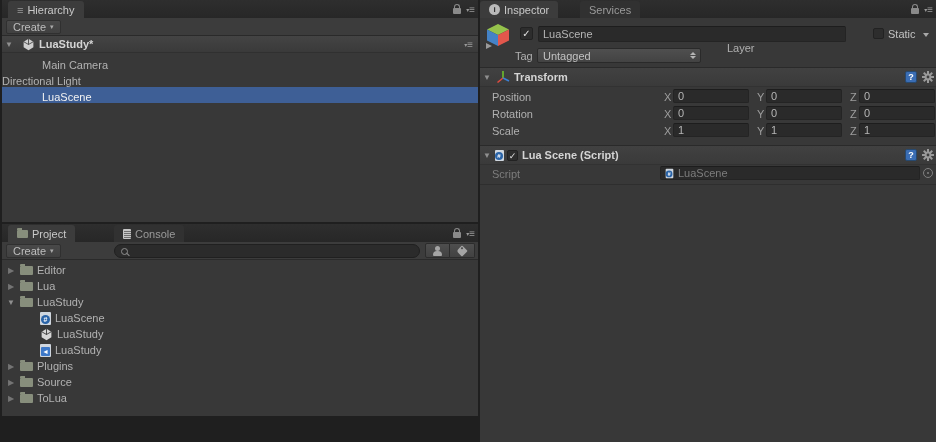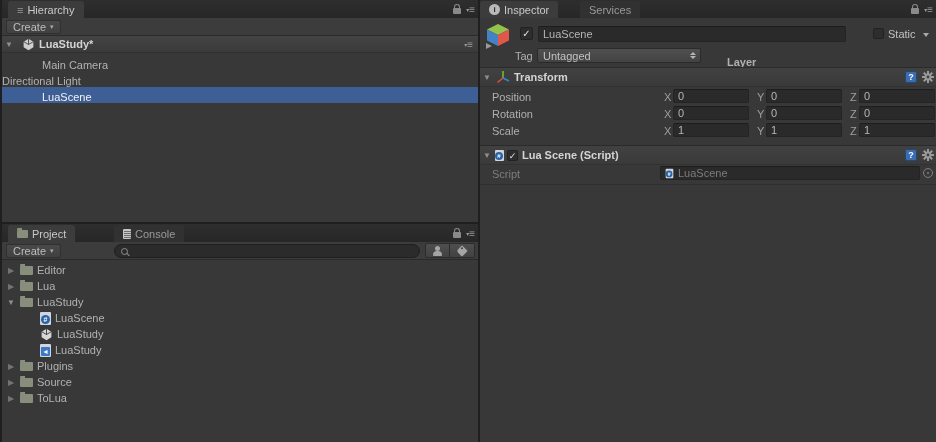--- a/index.html
+++ b/index.html
@@ -163,21 +163,21 @@
       <span>Main Camera</span>
     </div>
     <div class="h-row" style="top:71px; ">
       <span>Directional Light</span>
     </div>
     <div class="h-row selected" style="top:87px; padding-left:40px;">
       <span>LuaScene</span>
     </div>
   </div>
 
-  <div class="panel" style="left:2px; top:224px; width:476px; height:218px;">
+  <div class="panel" style="left:2px; top:224px; width:476px; height:192px;">
     <div class="tabbar">
       <div class="tab active" style="left:6px;">
         <span class="folder mini"></span>
         <span>Project</span>
       </div>
       <div class="tab inactive" style="left:112px;">
         <span class="doc mini"></span>
         <span>Console</span>
       </div>
       <div class="bar-right">
@@ -277,21 +277,21 @@
       <span class="checkbox" style="position:absolute; left:40px; top:9px;">✓</span>
       <div class="insp-field" style="position:absolute; left:58px; top:8px; width:308px;">LuaScene</div>
       <span class="checkbox small empty" style="position:absolute; left:393px; top:10px;"></span>
       <span style="position:absolute; left:408px; top:10px; color:#c2c2c2;">Static</span>
       <span class="dn-arrow" style="position:absolute; left:443px; top:15px;"></span>
       <span style="position:absolute; left:35px; top:32px; color:#b0b0b0;">Tag</span>
       <div class="dropdown" style="left:57px; top:30px; width:164px;">
         <span>Untagged</span>
         <span class="updown"></span>
       </div>
-      <span style="position:absolute; left:247px; top:38px; color:#b0b0b0;font-weight:bold;">Layer</span>
+      <span style="position:absolute; left:247px; top:24px; color:#b0b0b0;">Layer</span>
     </div>
 
     <div class="comp-header" style="top:67px;">
       <span class="tri" style="margin-left:2px;">▼</span>
       <svg width="14" height="14" viewBox="0 0 14 14" style="margin:0 4px 0 4px;">
         <line x1="7" y1="8" x2="7" y2="1" stroke="#6ebe2b" stroke-width="1.6"></line>
         <line x1="7" y1="8" x2="1.5" y2="12.5" stroke="#e04b3f" stroke-width="1.6"></line>
         <line x1="7" y1="8" x2="13" y2="11" stroke="#3b7fd4" stroke-width="1.6"></line>
       </svg>
       <span class="bold">Transform</span>

